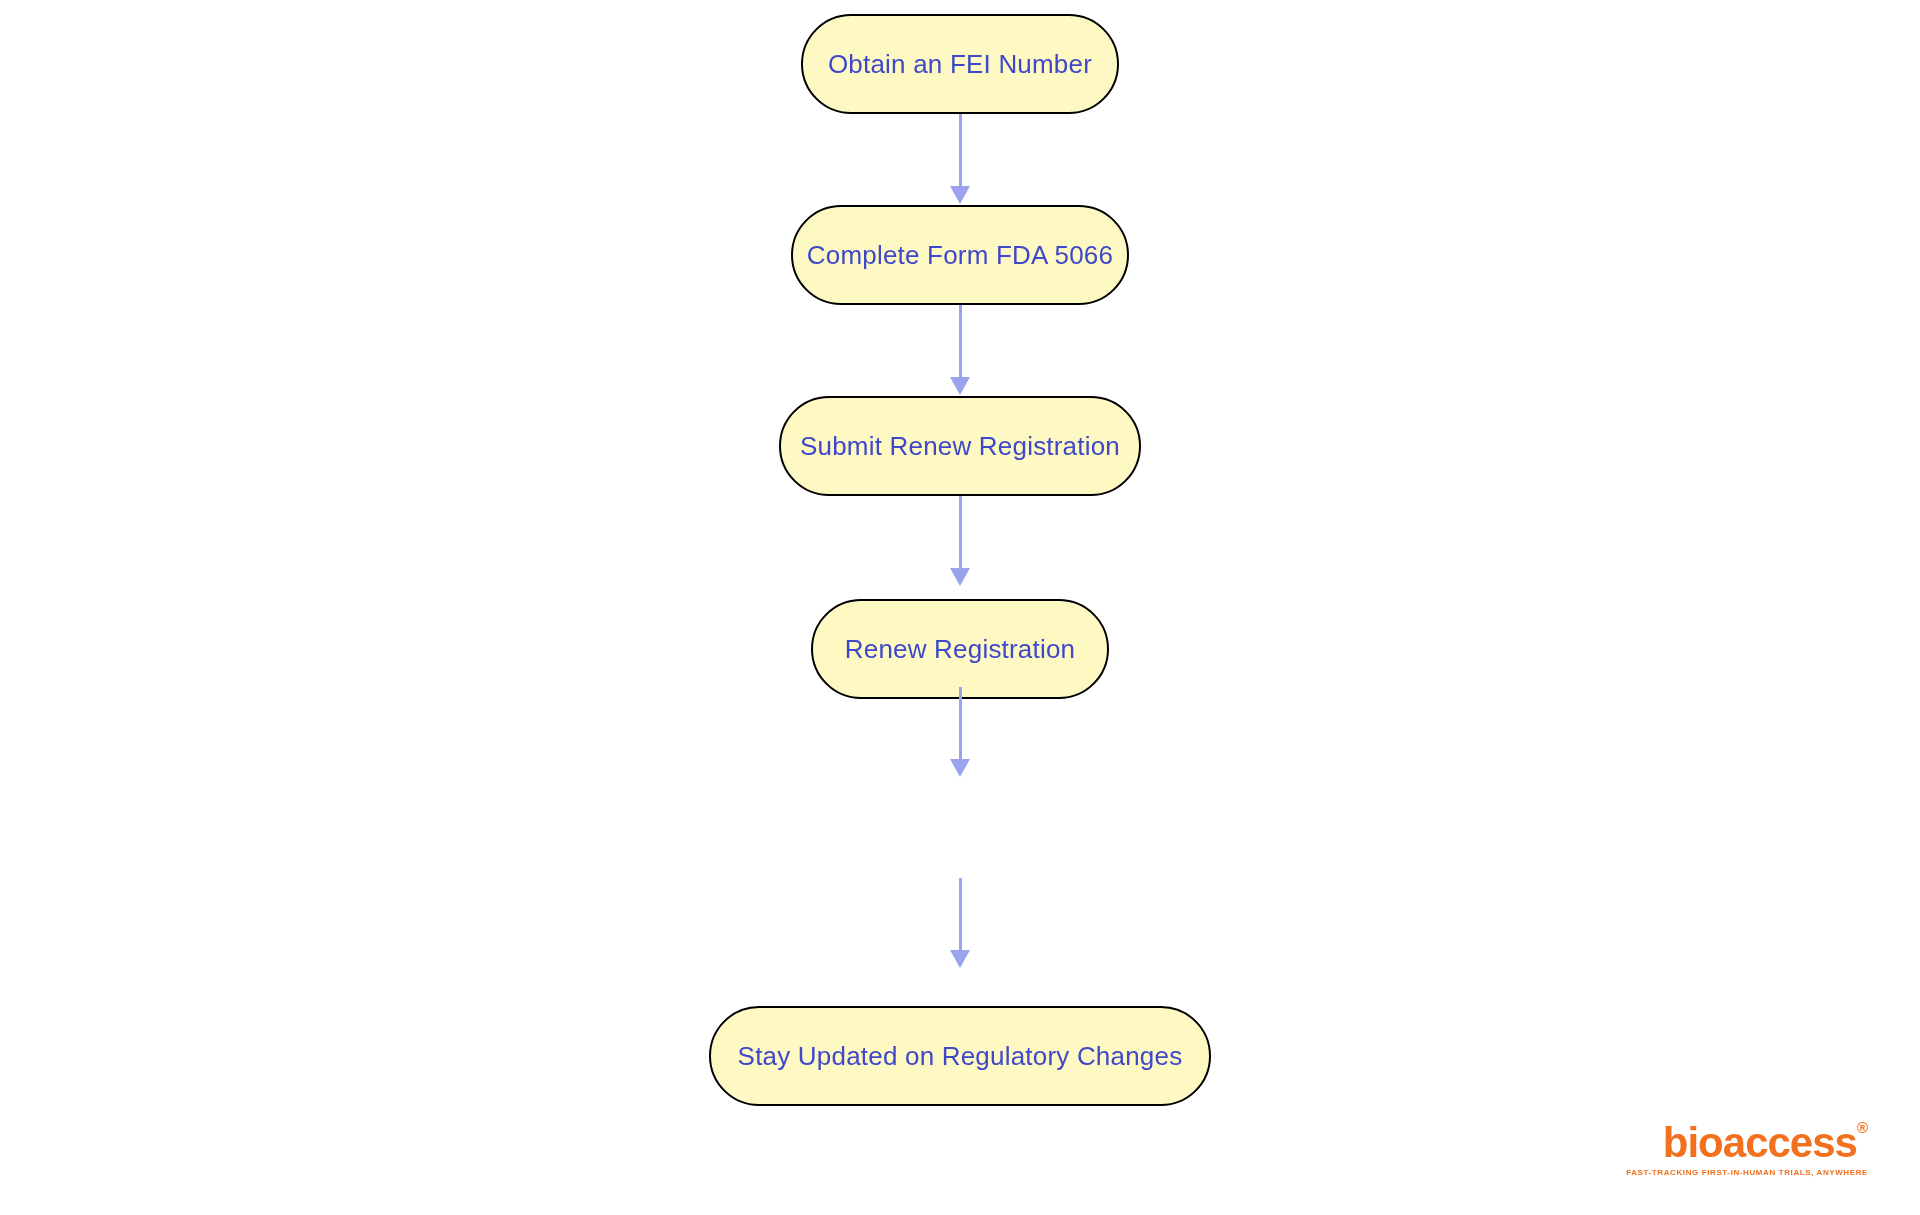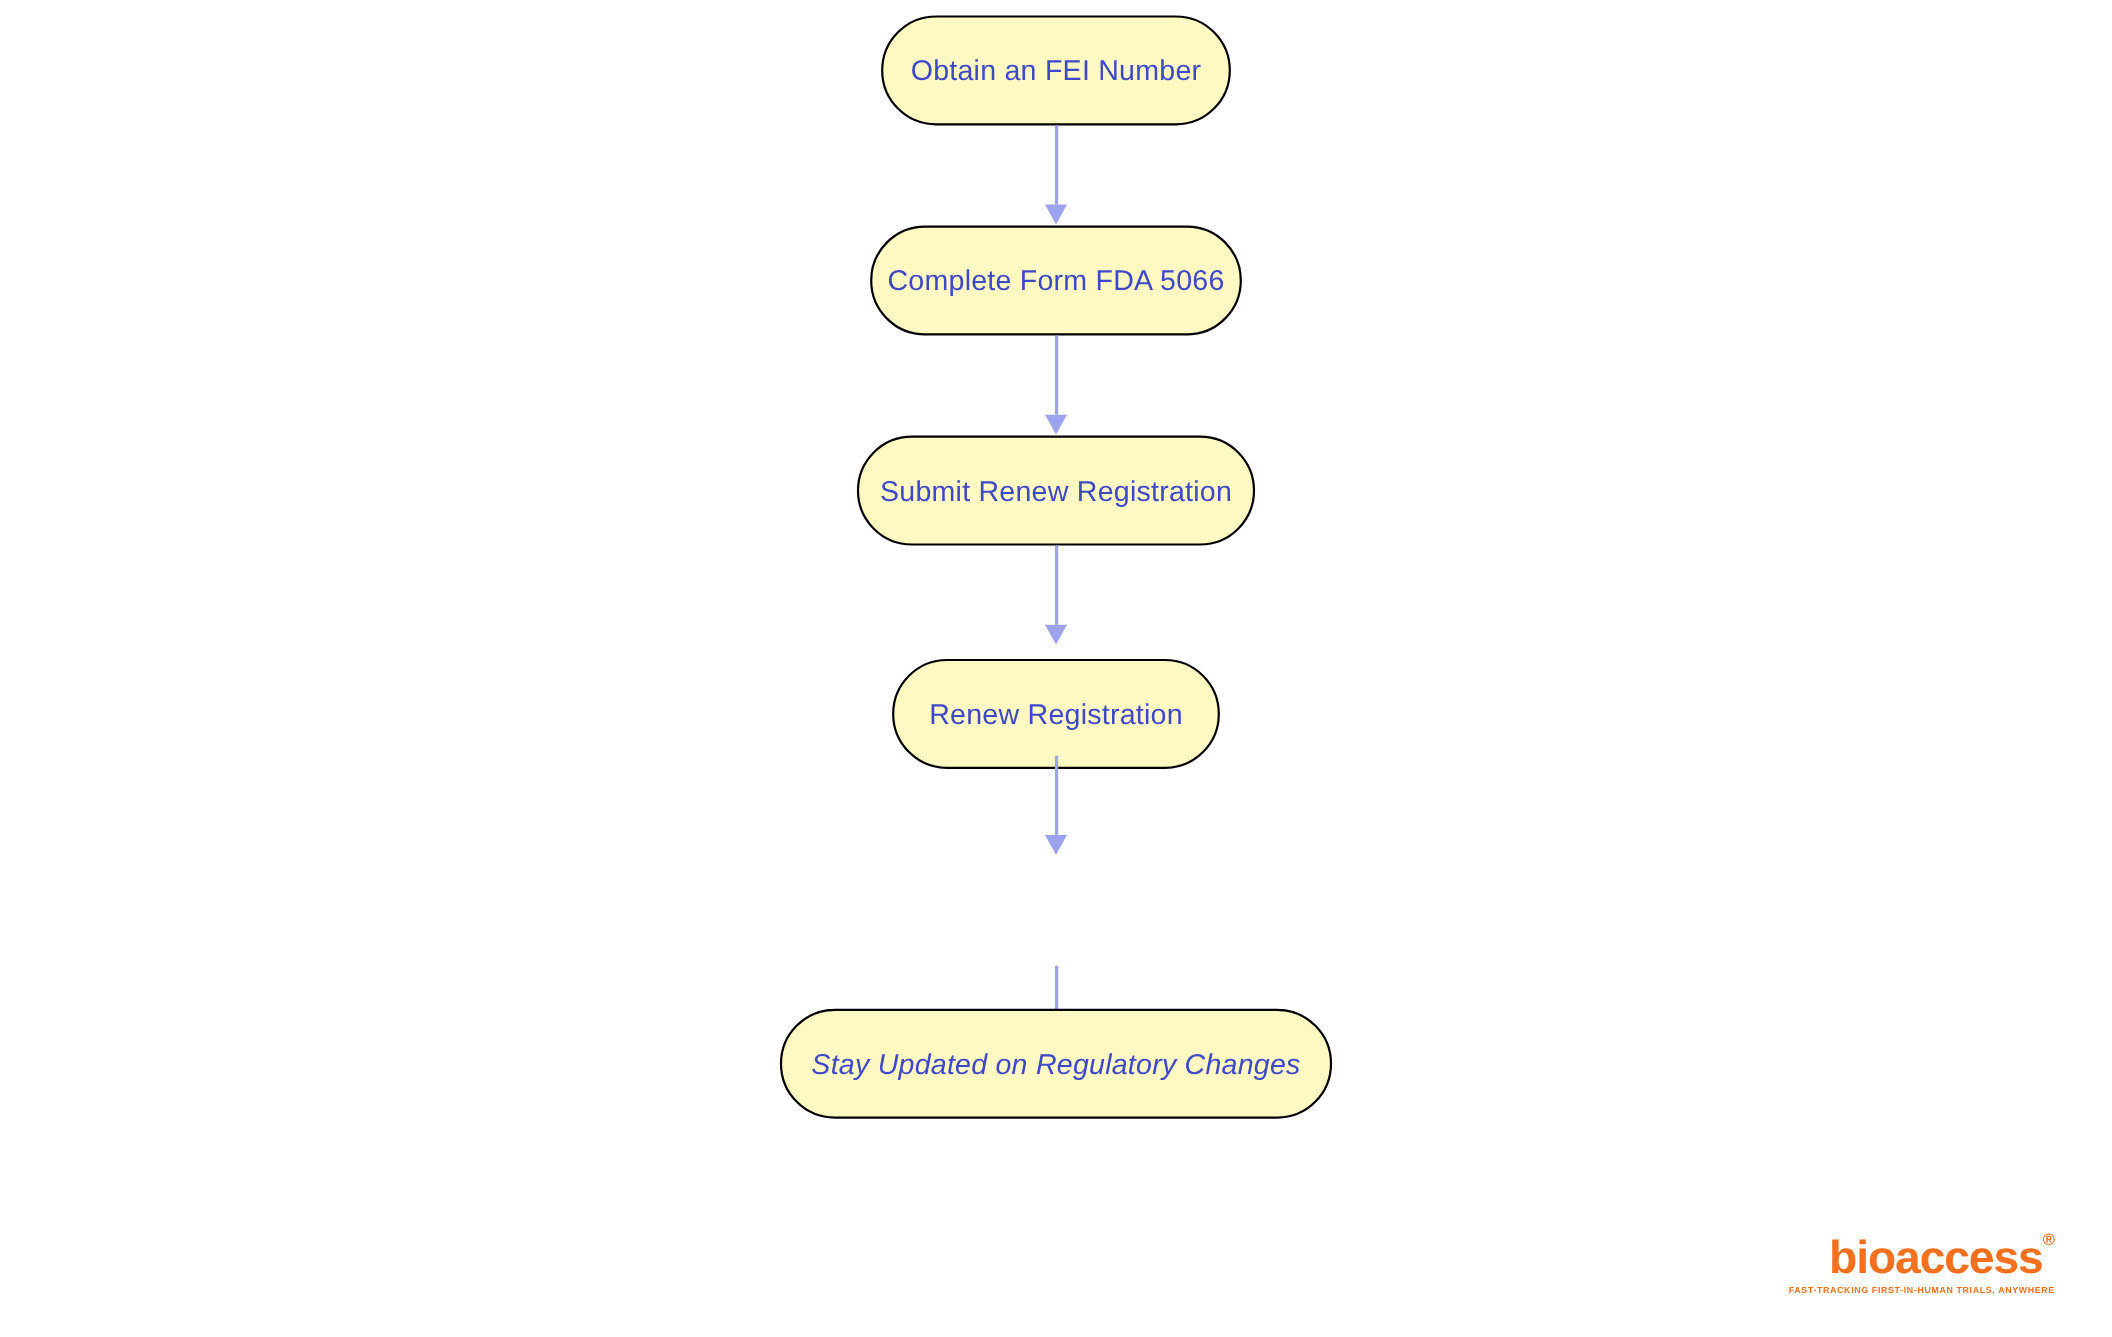--- a/index.html
+++ b/index.html
@@ -52,21 +52,21 @@
     border-left: 10px solid transparent;
     border-right: 10px solid transparent;
     border-top: 18px solid #9ba3ee;
   }
   
   .n0 { left: 801px; top: 14px;  width: 318px; }
   .n1 { left: 791px; top: 205px; width: 338px; }
   .n2 { left: 779px; top: 396px; width: 362px; }
   .n3 { left: 811px; top: 587px; width: 298px; margin-top: 12px; }
   .n4 { left: 755px; top: 778px; width: 410px; }
-  .n5 { left: 709px; top: 917px; width: 502px; font-style: italic; }
+  .n5 { left: 709px; top: 1006px; width: 502px; }
   .a0 { top: 114px; }
   .a1 { top: 305px; }
   .a2 { top: 496px; }
   .a3 { top: 687px; }
   .a4 { top: 878px; }
   
   .logo {
     position: absolute;
     top: 1122px;
     right: 52px;

